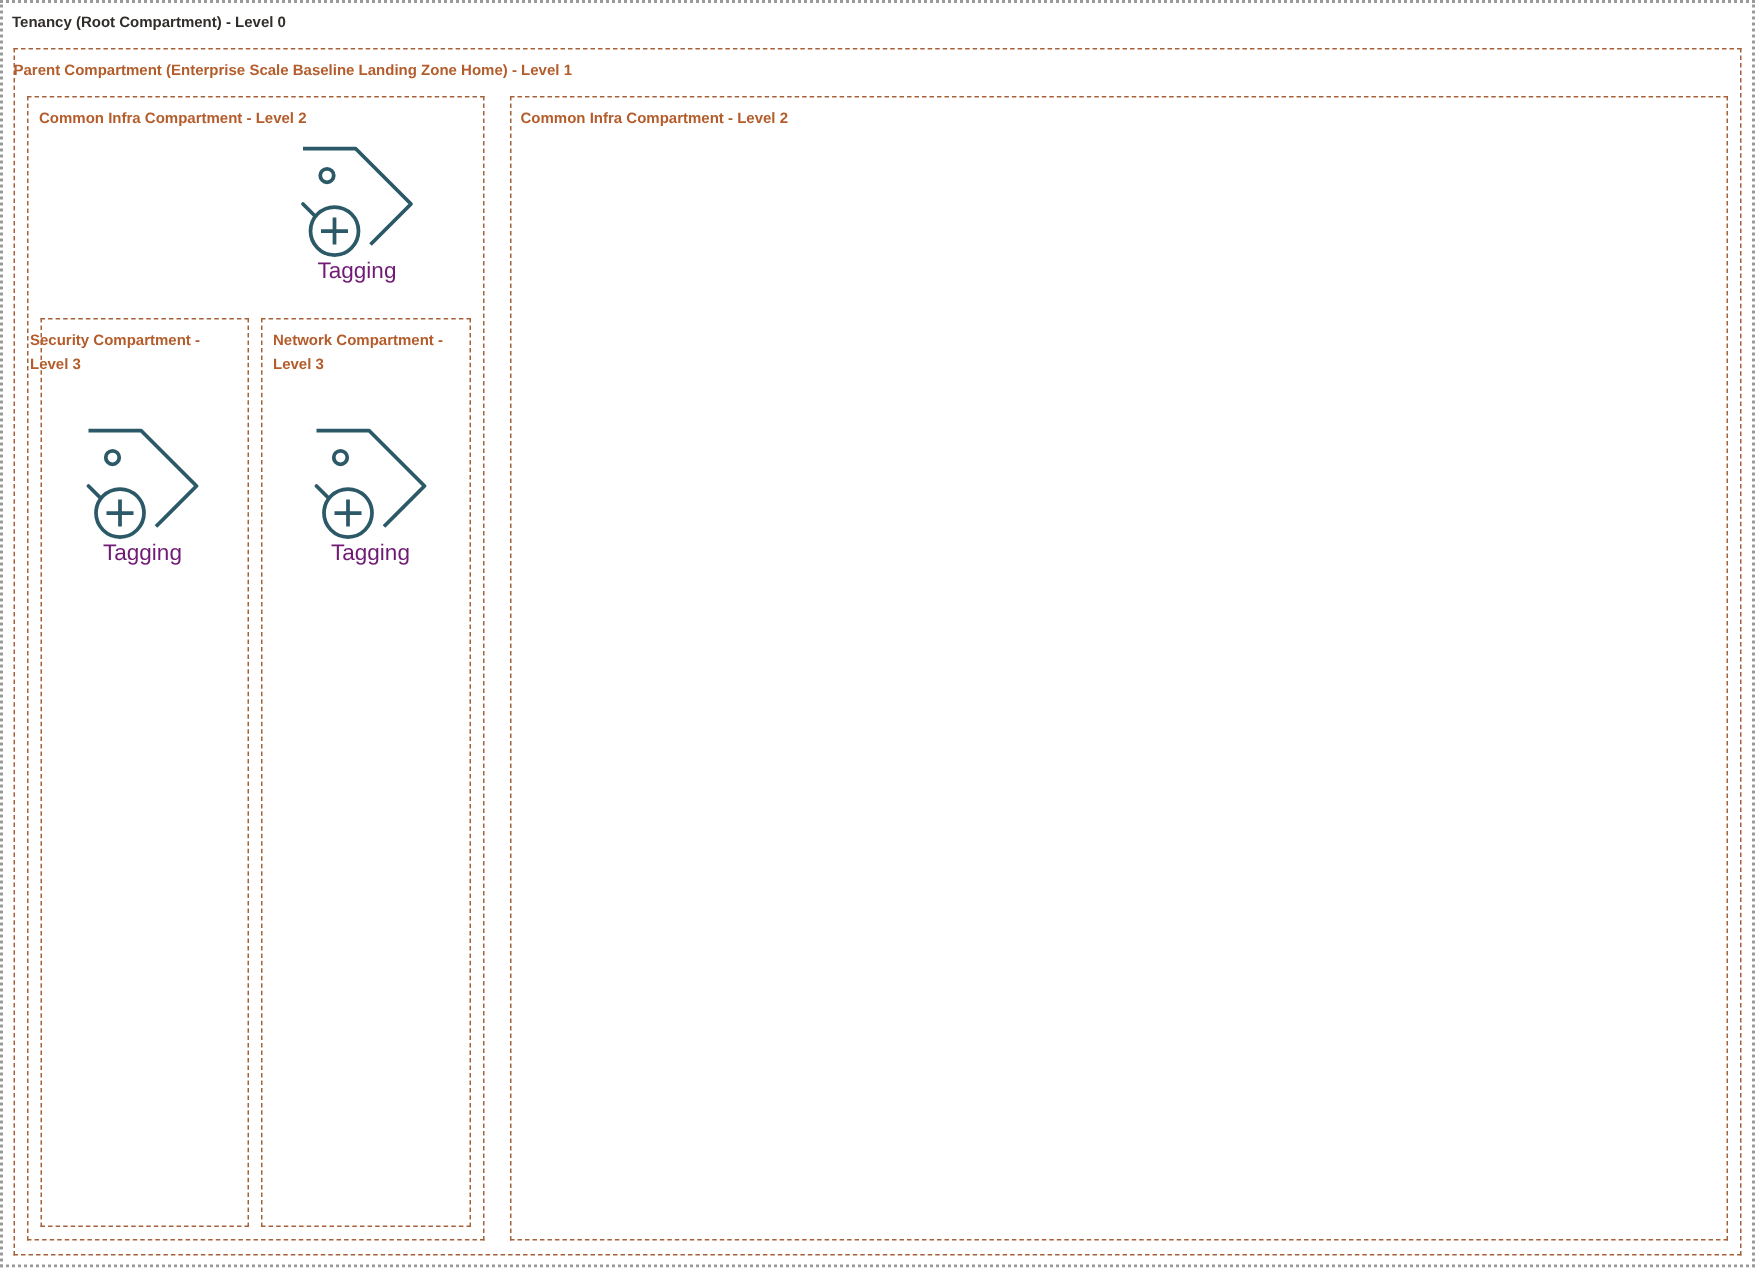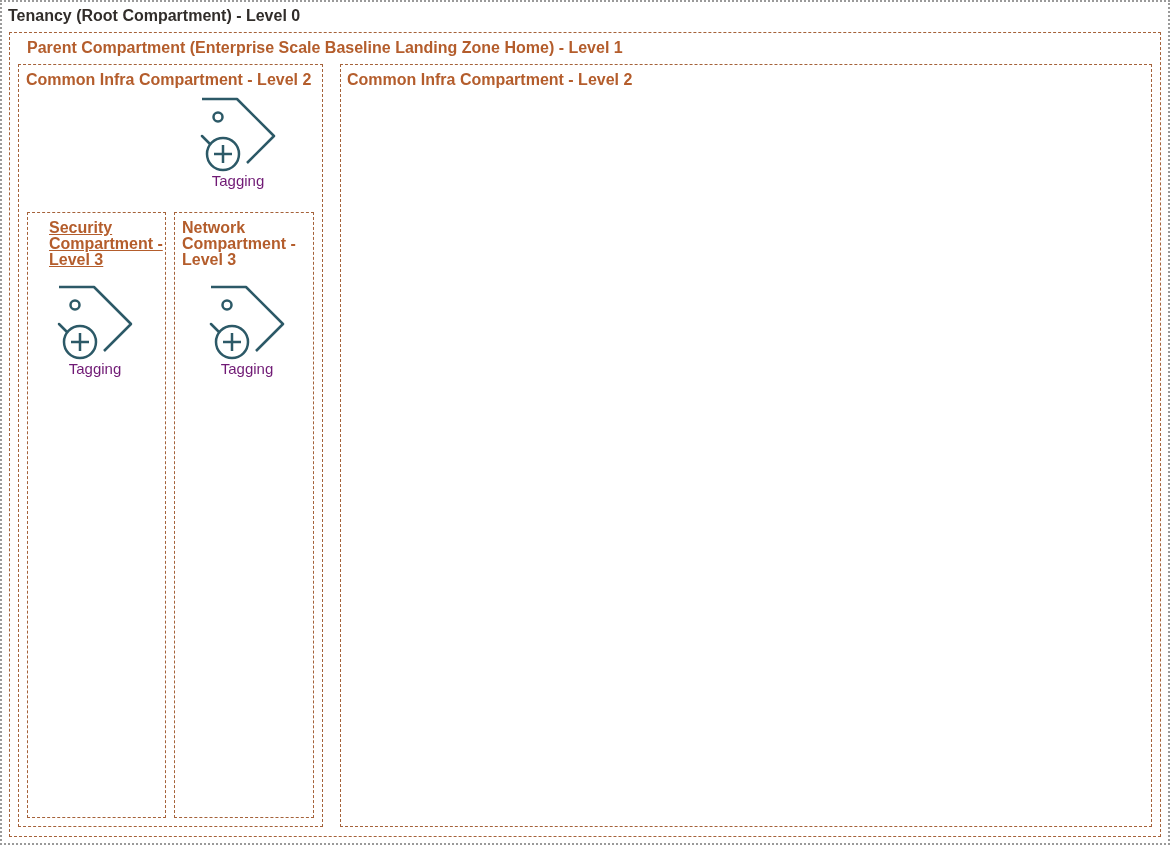--- a/index.html
+++ b/index.html
@@ -1,53 +1,53 @@
 <!DOCTYPE html>
 <html><head>
 <meta charset="utf-8">
 <style>
   html,body{margin:0;padding:0;background:#fff;}
   body{width:1170px;height:845px;position:relative;overflow:hidden;font-family:"Liberation Sans",sans-serif;}
   .box{position:absolute;box-sizing:border-box;}
   .tenancy{left:0;top:0;width:1170px;height:845px;border:2px dotted #9a9a9a;}
   .dash{border:1.5px dashed #a5623a;}
-  .title{position:absolute;font-weight:bold;font-size:16px;line-height:16px;}
+  .title{position:absolute;font-weight:bold;font-size:10px;line-height:16px;}
   .t0{color:#312d2a;left:8px;top:8px;}
   .torange{color:#b45d2c;}
   .tag{position:absolute;width:80px;text-align:center;}
   .tag svg{display:block;margin:0 auto;}
   .tag span{display:block;font-size:15px;color:#701a75;margin-top:0px;}
 </style>
 </head>
 <body>
 
 <div class="box tenancy"></div>
 <div class="title t0">Tenancy (Root Compartment) - Level 0</div>
 
 <div class="box dash" style="left:9px;top:32px;width:1152px;height:805px;"></div>
-<div class="title torange" style="left:27px;top:40px;">Parent Compartment (Enterprise Scale Baseline Landing Zone Home) - Level 1</div>
+<div class="title torange" style="left:9px;top:40px;">Parent Compartment (Enterprise Scale Baseline Landing Zone Home) - Level 1</div>
 
 <div class="box dash" style="left:18px;top:64px;width:305px;height:763px;"></div>
 <div class="title torange" style="left:26px;top:72px;">Common Infra Compartment - Level 2</div>
 
 <div class="box dash" style="left:340px;top:64px;width:812px;height:763px;"></div>
 <div class="title torange" style="left:347px;top:72px;">Common Infra Compartment - Level 2</div>
 
 <div class="tag" style="left:198px;top:96px;">
   <svg width="80" height="76" viewBox="0 0 80 76">
     <path d="M4 3 H39 L76 40 L49 67 M22 58 L4 40 Z" fill="none" stroke="#2c5967" stroke-width="2.5" stroke-linejoin="round"></path>
     <circle cx="20" cy="21" r="4.5" fill="none" stroke="#2c5967" stroke-width="2.5"></circle>
     <circle cx="25" cy="58" r="16" fill="#fff" stroke="#2c5967" stroke-width="2.5"></circle>
     <path d="M25 49 V67 M16 58 H34" stroke="#2c5967" stroke-width="2.5"></path>
   </svg>
   <span>Tagging</span>
 </div>
 
 <div class="box dash" style="left:27px;top:212px;width:139px;height:606px;"></div>
-<div class="title torange" style="left:49px;top:220px;width:125px;text-decoration:underline;">Security Compartment - Level 3</div>
+<div class="title torange" style="left:20px;top:220px;width:125px;">Security Compartment - Level 3</div>
 <div class="tag" style="left:55px;top:284px;">
   <svg width="80" height="76" viewBox="0 0 80 76">
     <path d="M4 3 H39 L76 40 L49 67 M22 58 L4 40 Z" fill="none" stroke="#2c5967" stroke-width="2.5" stroke-linejoin="round"></path>
     <circle cx="20" cy="21" r="4.5" fill="none" stroke="#2c5967" stroke-width="2.5"></circle>
     <circle cx="25" cy="58" r="16" fill="#fff" stroke="#2c5967" stroke-width="2.5"></circle>
     <path d="M25 49 V67 M16 58 H34" stroke="#2c5967" stroke-width="2.5"></path>
   </svg>
   <span>Tagging</span>
 </div>
 

